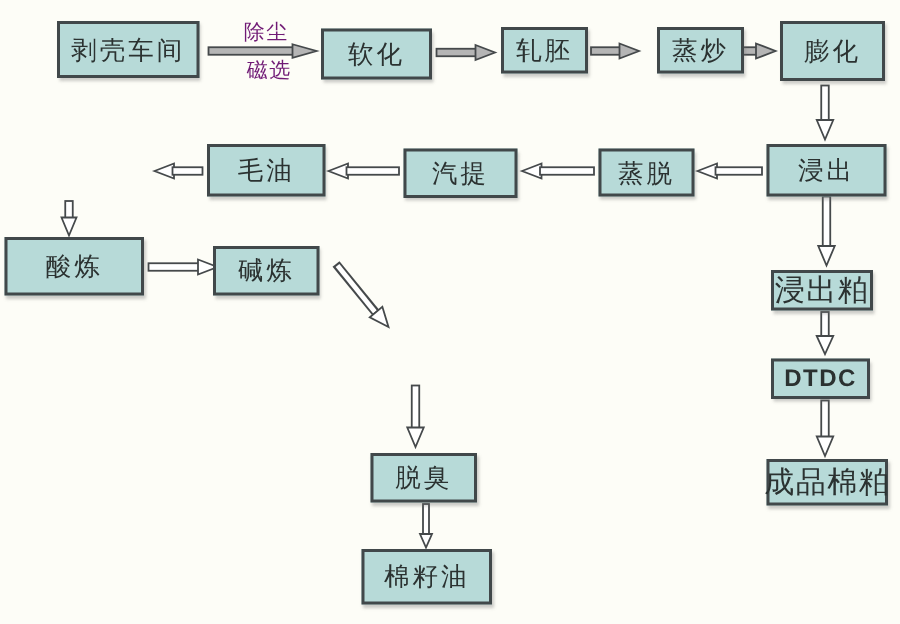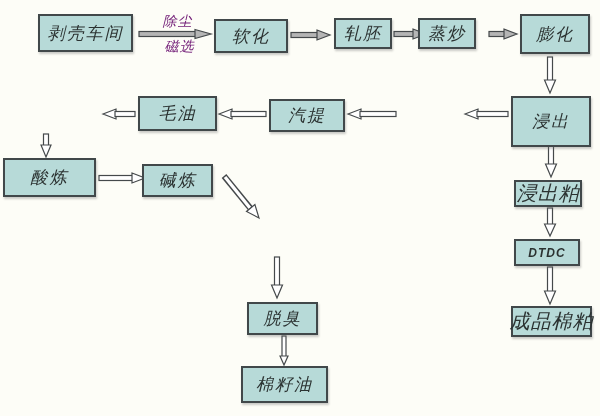--- a/index.html
+++ b/index.html
@@ -3,38 +3,38 @@
 <meta charset="utf-8">
 <style>
   html,body{margin:0;padding:0;}
   body{
     width:600px;height:416px;
     background:#fdfdf7;
     font-family:"Liberation Serif","DejaVu Serif",serif;
     overflow:hidden;
   }
   #canvas{
-    position:relative;width:600px;height:416px;font-style:italic;
+    position:relative;width:600px;height:416px;
   }
   .arrows{
     position:absolute;left:0;top:0;width:600px;height:416px;
   }
   .node{
     position:absolute;
     background:#b7dad8;
     border:2px solid #41484a;
     box-sizing:border-box;
     display:flex;align-items:center;justify-content:center;
     font-size:17px;color:#2b3231;
     letter-spacing:2px;
     box-shadow:1px 2px 2px rgba(110,110,110,0.35);
     white-space:nowrap;
   }
   .node.small{font-size:20px;letter-spacing:1px;}
-  .node.sans{font-family:"Liberation Sans","DejaVu Sans",sans-serif;font-weight:bold;letter-spacing:1px;font-size:12px;align-items:center;}
+  .node.sans{font-family:"Liberation Sans","DejaVu Sans",sans-serif;font-weight:bold;letter-spacing:1px;font-size:16px;align-items:center;}
   .edge-label{
     position:absolute;
     font-size:14px;color:#701a75;
     text-align:center;letter-spacing:1px;
   }
 </style>
 </head>
 <body>
 
 <div id="canvas">
@@ -130,32 +130,35 @@
   <div class="edge-label" style="left:152px;top:38px;width:55px">磁选</div>
 
   <div class="node" style="left:334px;top:18px;width:58px;height:31px">
     <span>轧胚</span>
   </div>
 
   <div class="node" style="left:214px;top:19px;width:74px;height:34px">
     <span>软化</span>
   </div>
 
-  <div class="node" style="left:418px;top:18px;width:58px;height:31px">
+  <div class="node" style="left:438px;top:18px;width:58px;height:31px">
     <span>蒸炒</span>
   </div>
 
   <div class="node" style="left:520px;top:14px;width:70px;height:40px">
     <span>膨化</span>
   </div>
 
-  <div class="node" style="left:511px;top:96px;width:80px;height:51px">
+  <div class="node" style="left:511px;top:96px;width:80px;height:35px">
     <span>浸出</span>
   </div>
 
+  <div class="node" style="left:399px;top:99px;width:64px;height:32px">
+    <span>蒸脱</span>
+  </div>
 
   <div class="node" style="left:138px;top:96px;width:79px;height:35px">
     <span>毛油</span>
   </div>
 
   <div class="node" style="left:269px;top:99px;width:76px;height:33px">
     <span>汽提</span>
   </div>
 
 

